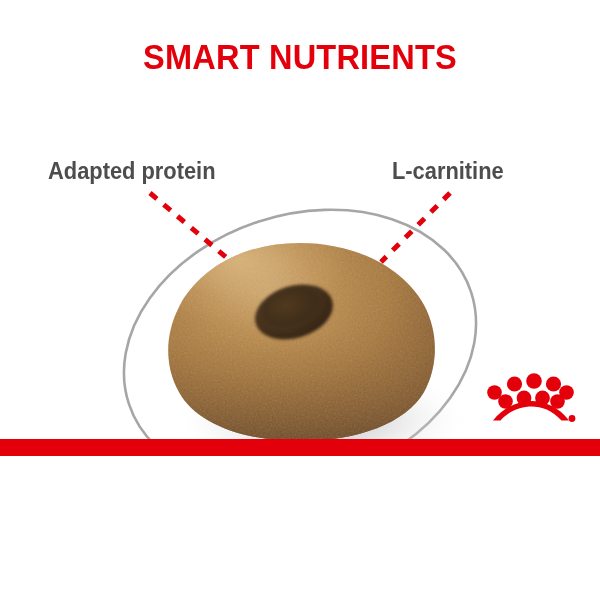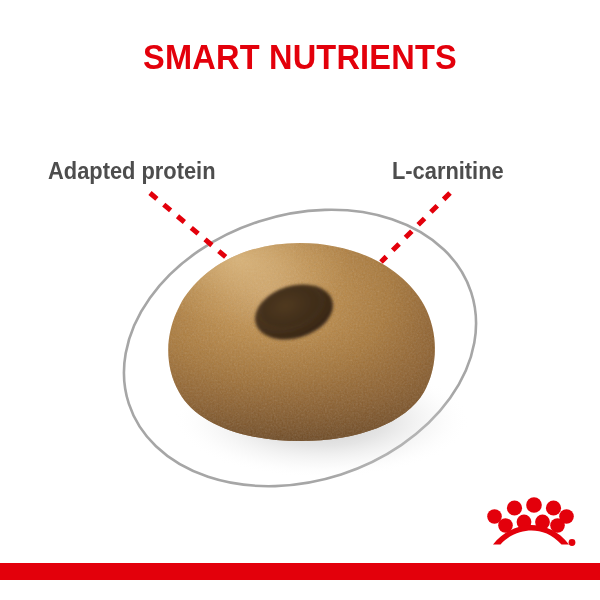--- a/index.html
+++ b/index.html
@@ -3,21 +3,21 @@
 <meta charset="utf-8">
 <style>
   html, body {
     margin: 0;
     padding: 0;
     background: #ffffff;
   }
   #canvas {
     position: relative;
     width: 600px;
-    height: 580px;
+    height: 456px;
     background: #ffffff;
     overflow: hidden;
     font-family: "Liberation Sans", sans-serif;
     -webkit-font-smoothing: antialiased;
   }
 
   
   #headline {
     position: absolute;
     left: 0;

